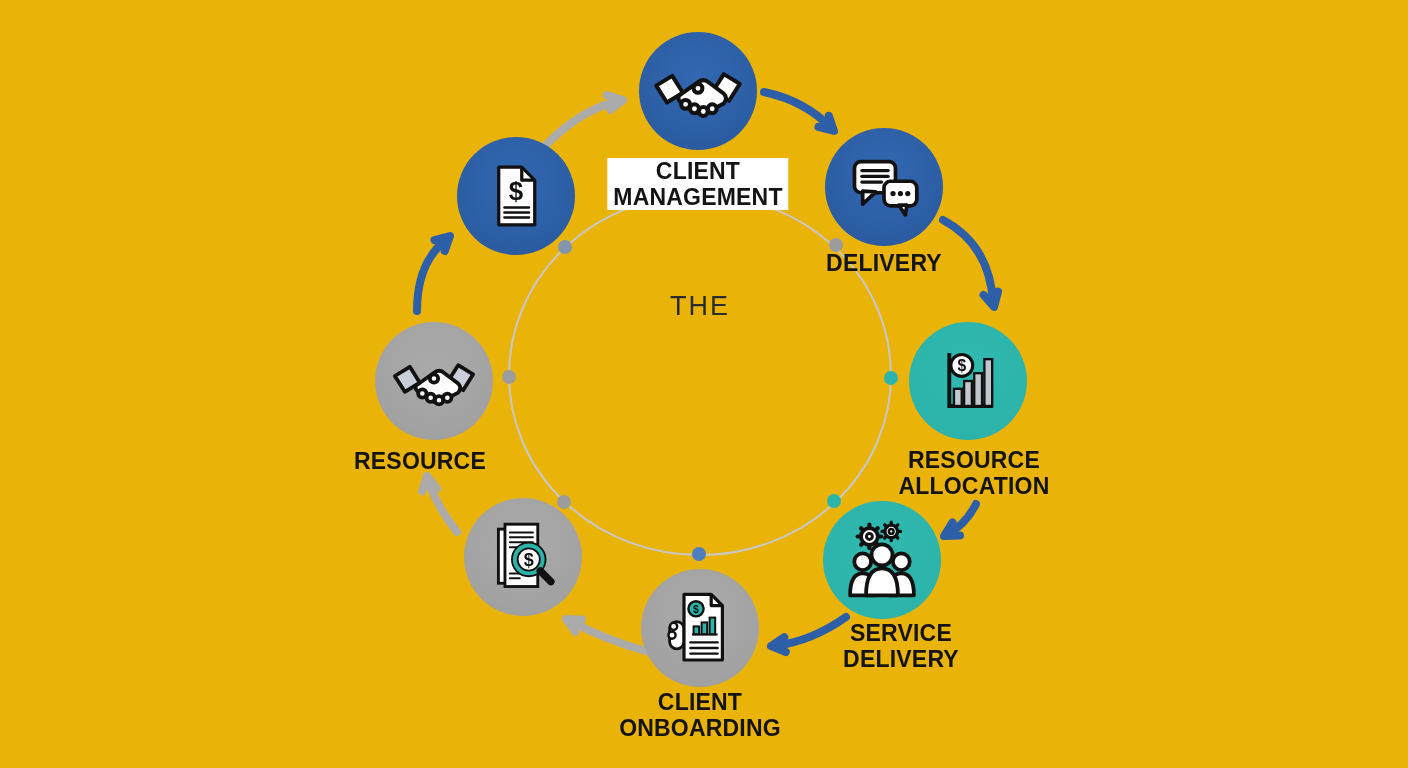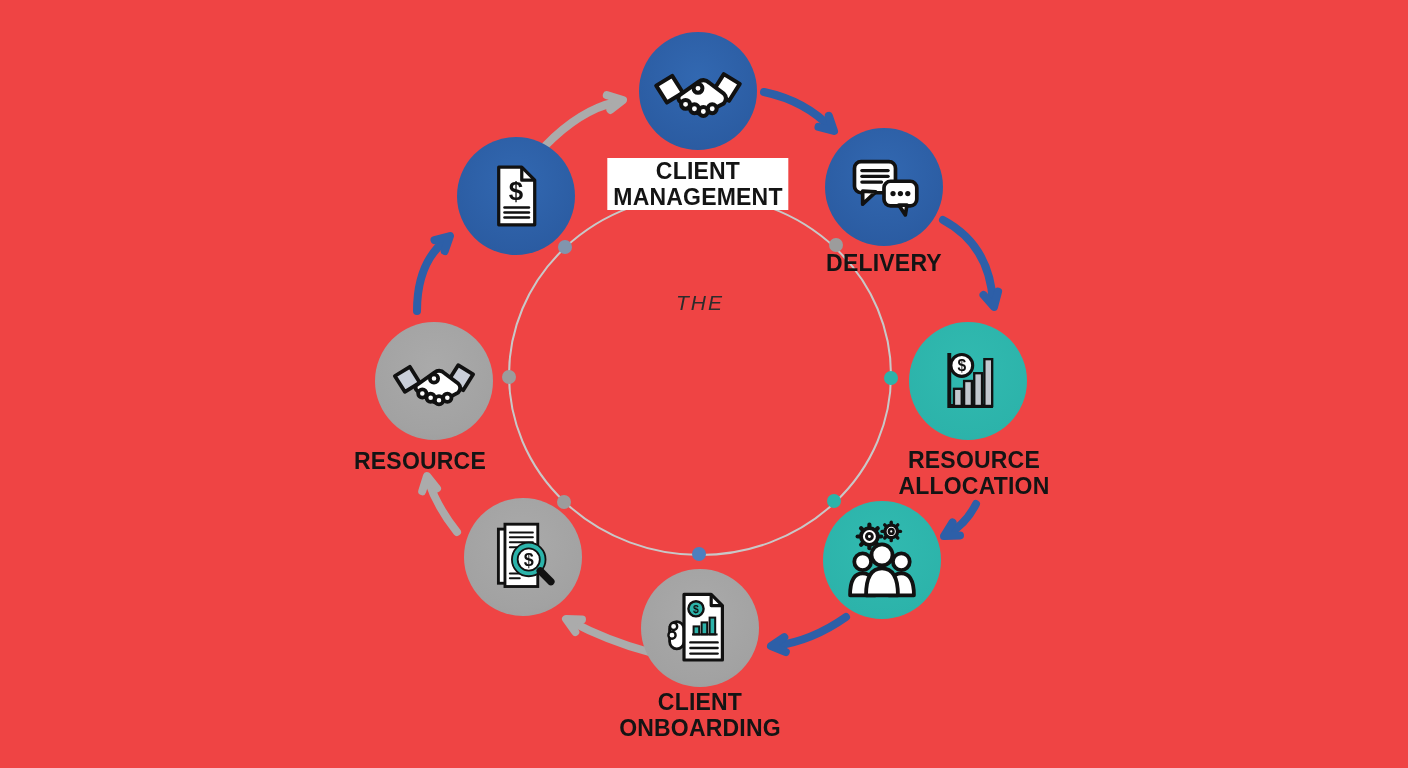--- a/index.html
+++ b/index.html
@@ -1,33 +1,33 @@
 <!DOCTYPE html>
 <html><head>
 <meta charset="utf-8">
 <style>
   * { margin:0; padding:0; box-sizing:border-box; }
   html,body { width:1408px; height:768px; background:#fff; overflow:hidden;
               font-family:"Liberation Sans", sans-serif; }
-  #diagram { position:relative; width:1408px; height:768px; background:#ef4444; }
+  #diagram { position:relative; width:1408px; height:768px; background:#eab308; }
   #connectors { position:absolute; left:0; top:0; pointer-events:none; }
   .node { position:absolute; width:118px; height:118px; border-radius:50%;
           display:flex; align-items:center; justify-content:center; }
   .node.blue { background:radial-gradient(circle at 50% 38%, #3268b1 0%, #2b5ca2 75%, #28589c 100%); }
   .node.teal { background:radial-gradient(circle at 50% 38%, #31bab0 0%, #2cb3aa 75%, #27aaa2 100%); }
   .node.gray { background:radial-gradient(circle at 50% 38%, #aaaaaa 0%, #a2a2a2 70%, #9a9a9a 100%); }
   .node svg { display:block; }
   .node-label { position:absolute; transform:translateX(-50%); text-align:center;
                 font-weight:bold; font-size:23px; line-height:26px; color:#141414;
                 white-space:pre-line; letter-spacing:0.2px; }
   .node-label.masked { background:#fff; padding:0 6px; }
   .center-title { position:absolute; left:700px; top:291px; transform:translateX(-50%);
                   text-align:center; color:#1b1b1b; }
-  .title-prefix { font-size:21px; font-weight:400; letter-spacing:2px; color:#2c2c2c;
-                  margin-bottom:6px;font-style:italic; }
+  .title-prefix { font-size:27px; font-weight:400; letter-spacing:2px; color:#2c2c2c;
+                  margin-bottom:6px; }
   .title-main { font-size:40px; font-weight:bold; line-height:43px; letter-spacing:0.5px;
                 white-space:pre-line; color:#161616; }
 </style>
 </head>
 <body>
 
 <div id="diagram">
 
   <svg id="connectors" width="1408" height="768" viewBox="0 0 1408 768">
     <ellipse cx="700" cy="375" rx="191" ry="180" fill="none" stroke="#c8c8c8" stroke-width="2"></ellipse>
@@ -169,20 +169,22 @@
       <g fill="#fff" stroke="#111" stroke-width="4.5" stroke-linejoin="round">
         <path d="M12,92 Q12,66 27,66 Q42,66 42,92 Z"></path>
         <path d="M58,92 Q58,66 73,66 Q88,66 88,92 Z"></path>
         <circle cx="27" cy="52" r="10"></circle>
         <circle cx="73" cy="52" r="10"></circle>
         <path d="M31,92 Q31,60 50,60 Q69,60 69,92 Z"></path>
         <circle cx="50" cy="44" r="12.5"></circle>
       </g>
     </svg>
   </div>
+  <div class="node-label" style="left:901px; top:620px">SERVICE
+DELIVERY</div>
 
   <div class="node gray" style="left:641px; top:569px">
     <svg width="80" height="80" viewBox="0 0 100 100">
       <rect x="12" y="42" width="18" height="34" rx="9" fill="#fff" stroke="#111" stroke-width="3.5"></rect>
       <circle cx="17" cy="48" r="4.5" fill="#fff" stroke="#111" stroke-width="3"></circle>
       <circle cx="15" cy="59" r="4.5" fill="#fff" stroke="#111" stroke-width="3"></circle>
       <path d="M30,8 H64 L78,22 V90 H30 Z" fill="#fff" stroke="#111" stroke-width="4" stroke-linejoin="round"></path>
       <path d="M64,8 V22 H78" fill="none" stroke="#111" stroke-width="4" stroke-linejoin="round"></path>
       <circle cx="45" cy="26" r="9.5" fill="#2cb3aa" stroke="#111" stroke-width="3"></circle>
       <text x="45" y="31" font-size="13" font-weight="bold" text-anchor="middle" fill="#111" font-family="Liberation Sans, sans-serif">$</text>

